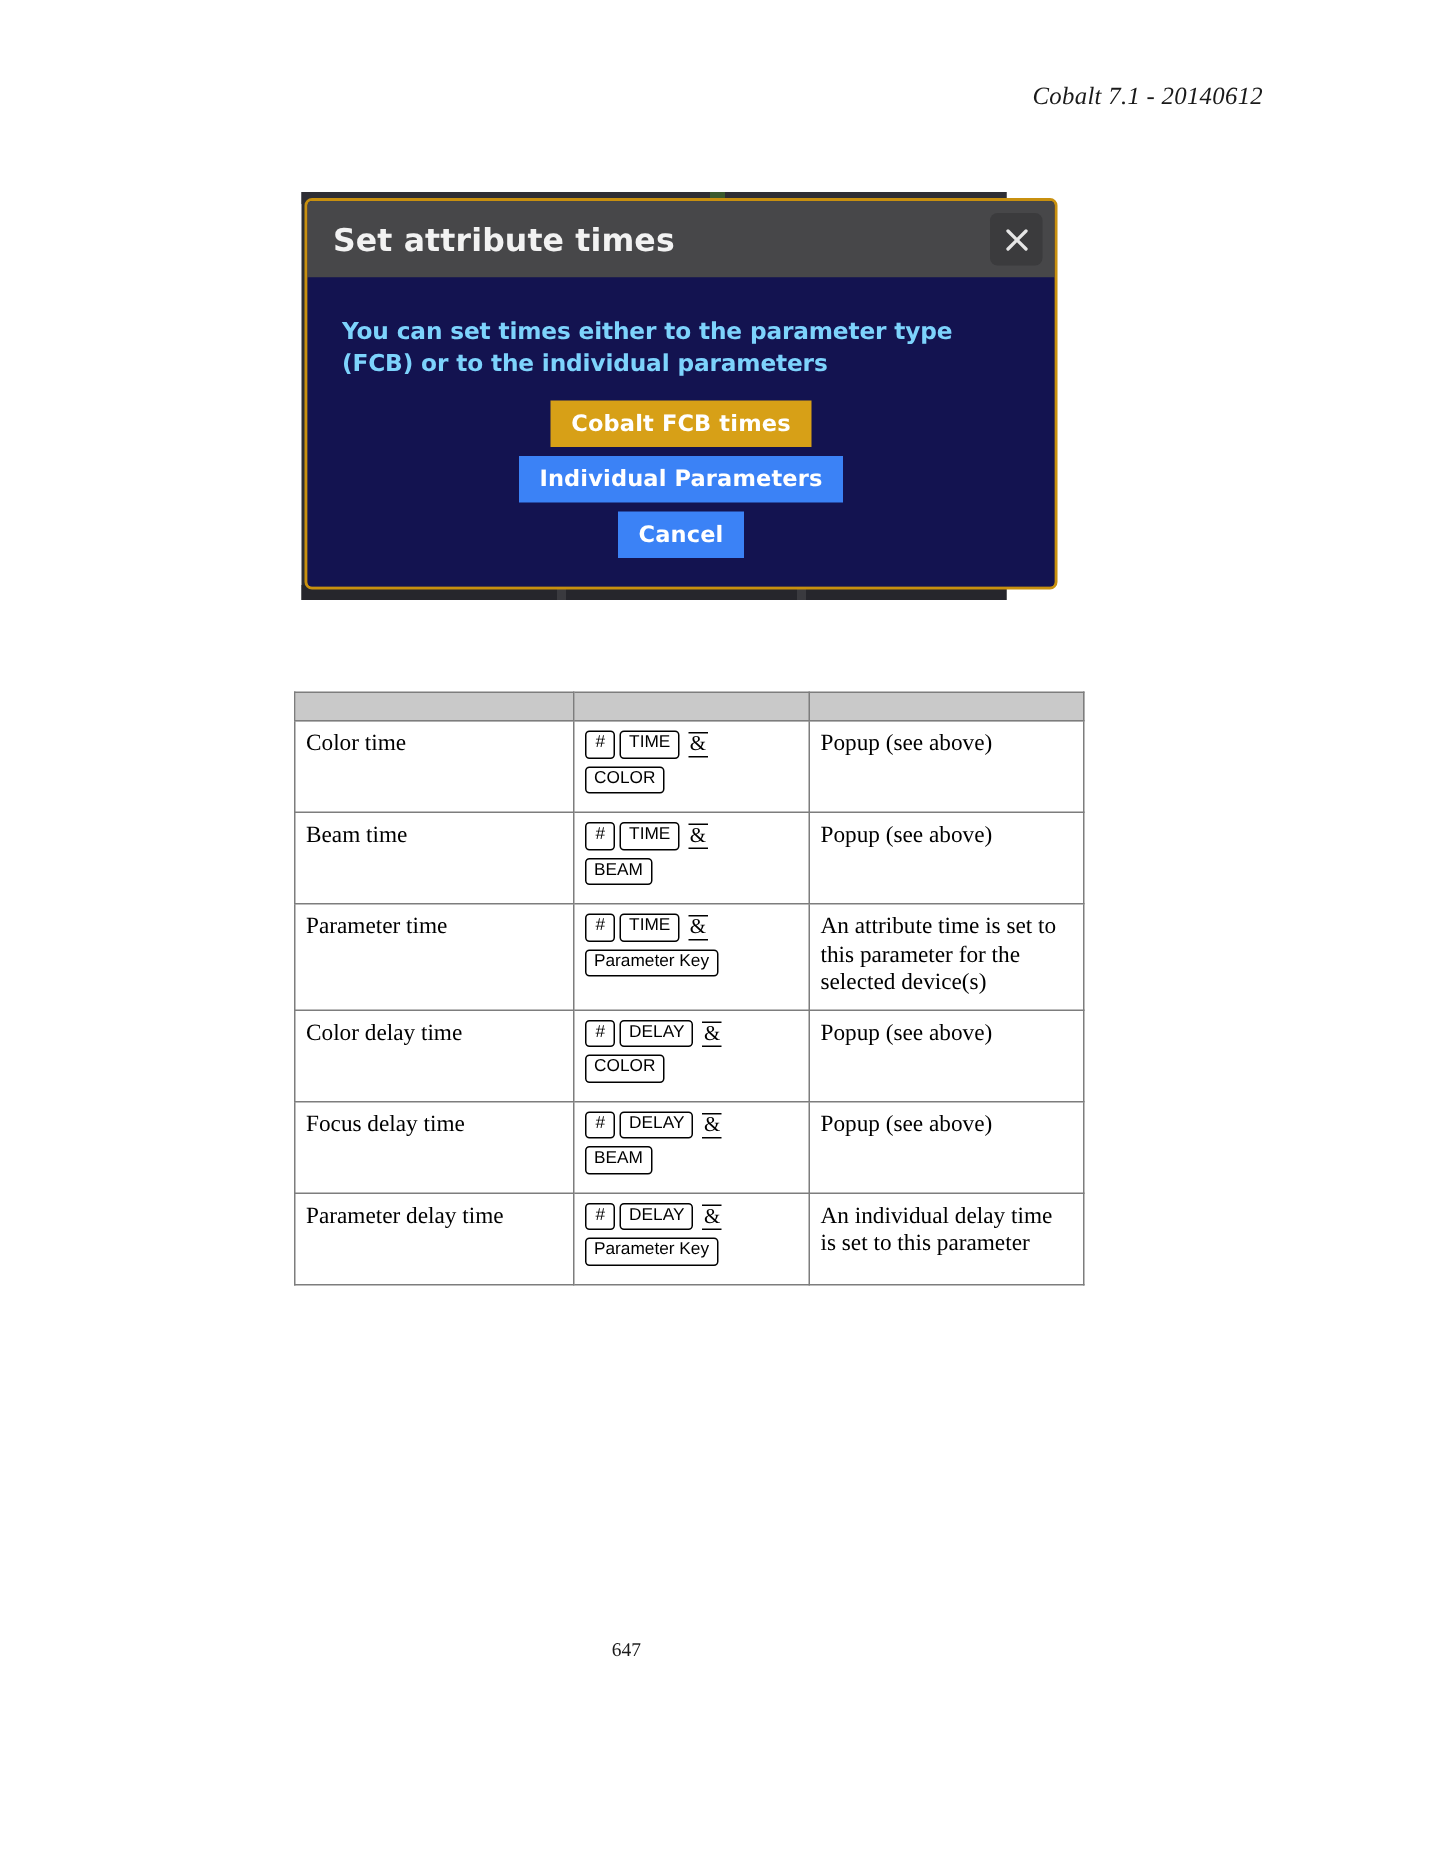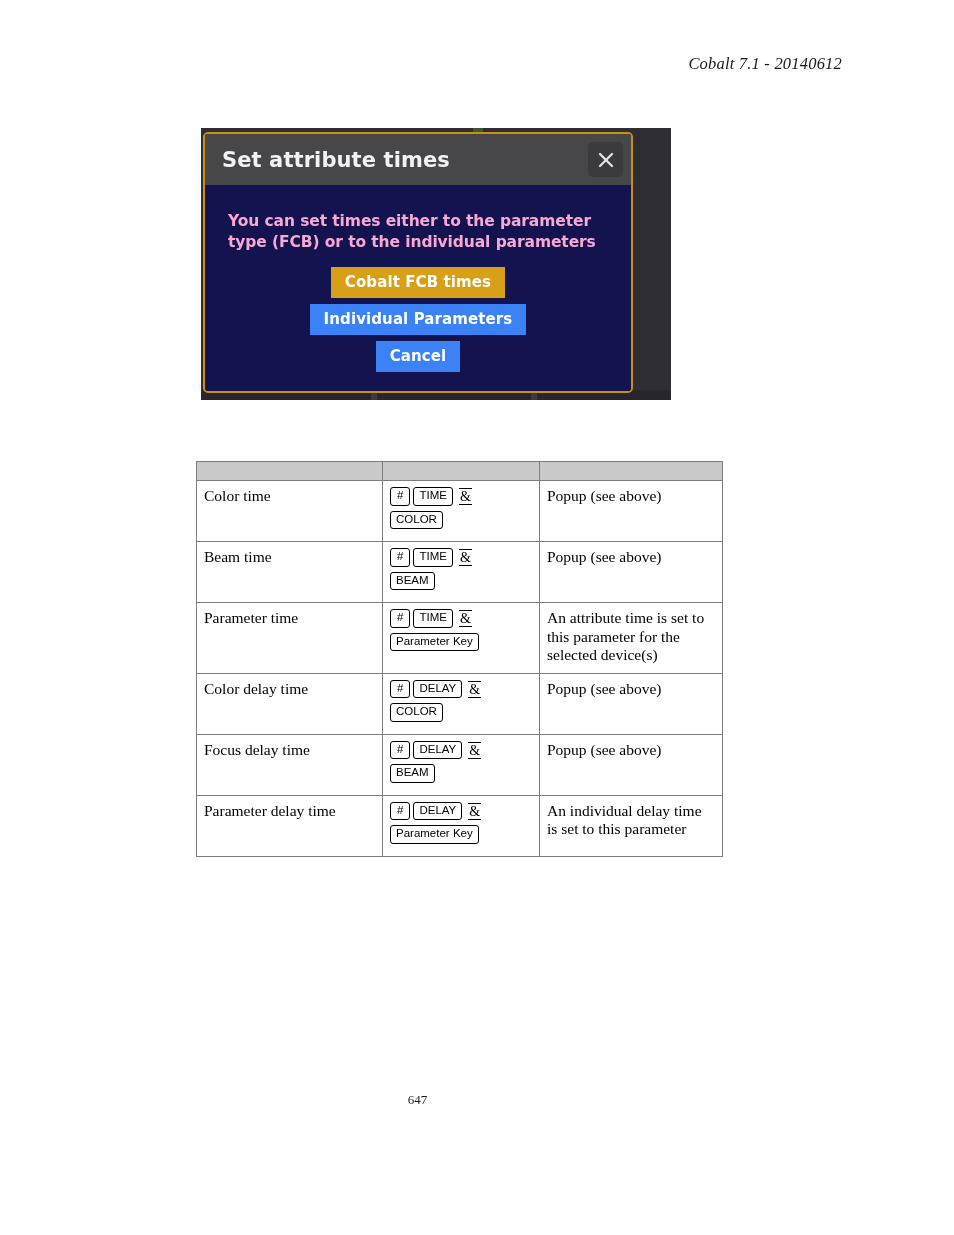--- a/index.html
+++ b/index.html
@@ -75,21 +75,21 @@
       linear-gradient(to right,
         #2e2e34 0px, #2e2e34 272px,
         #3c5a2e 272px, #3c5a2e 282px,
         #2e2e34 282px, #2e2e34 470px);
   }
 
   .dialog {
     position: absolute;
     left: 2px;
     top: 4px;
-    width: 430px;
+    width: 502px;
     height: 261px;
     box-sizing: border-box;
     border: 2px solid #c8900f;
     border-radius: 5px;
     background: #131350;
     overflow: hidden;
   }
 
   .dialog-titlebar {
     position: relative;
@@ -123,21 +123,21 @@
   .dialog-body {
     position: relative;
     height: calc(100% - 51px);
     background: #131350;
   }
   .dialog-msg {
     font-family: "DejaVu Sans", sans-serif;
     font-weight: bold;
     font-size: 15.5px;
     line-height: 1.35;
-    color: #f9a8d4;
+    color: #7dd3fc;
     padding: 26px 22px 0 23px;
     letter-spacing: -0.1px;
   }
 
   .dialog-buttons {
     margin-top: 14px;
     display: flex;
     flex-direction: column;
     align-items: center;
   }

